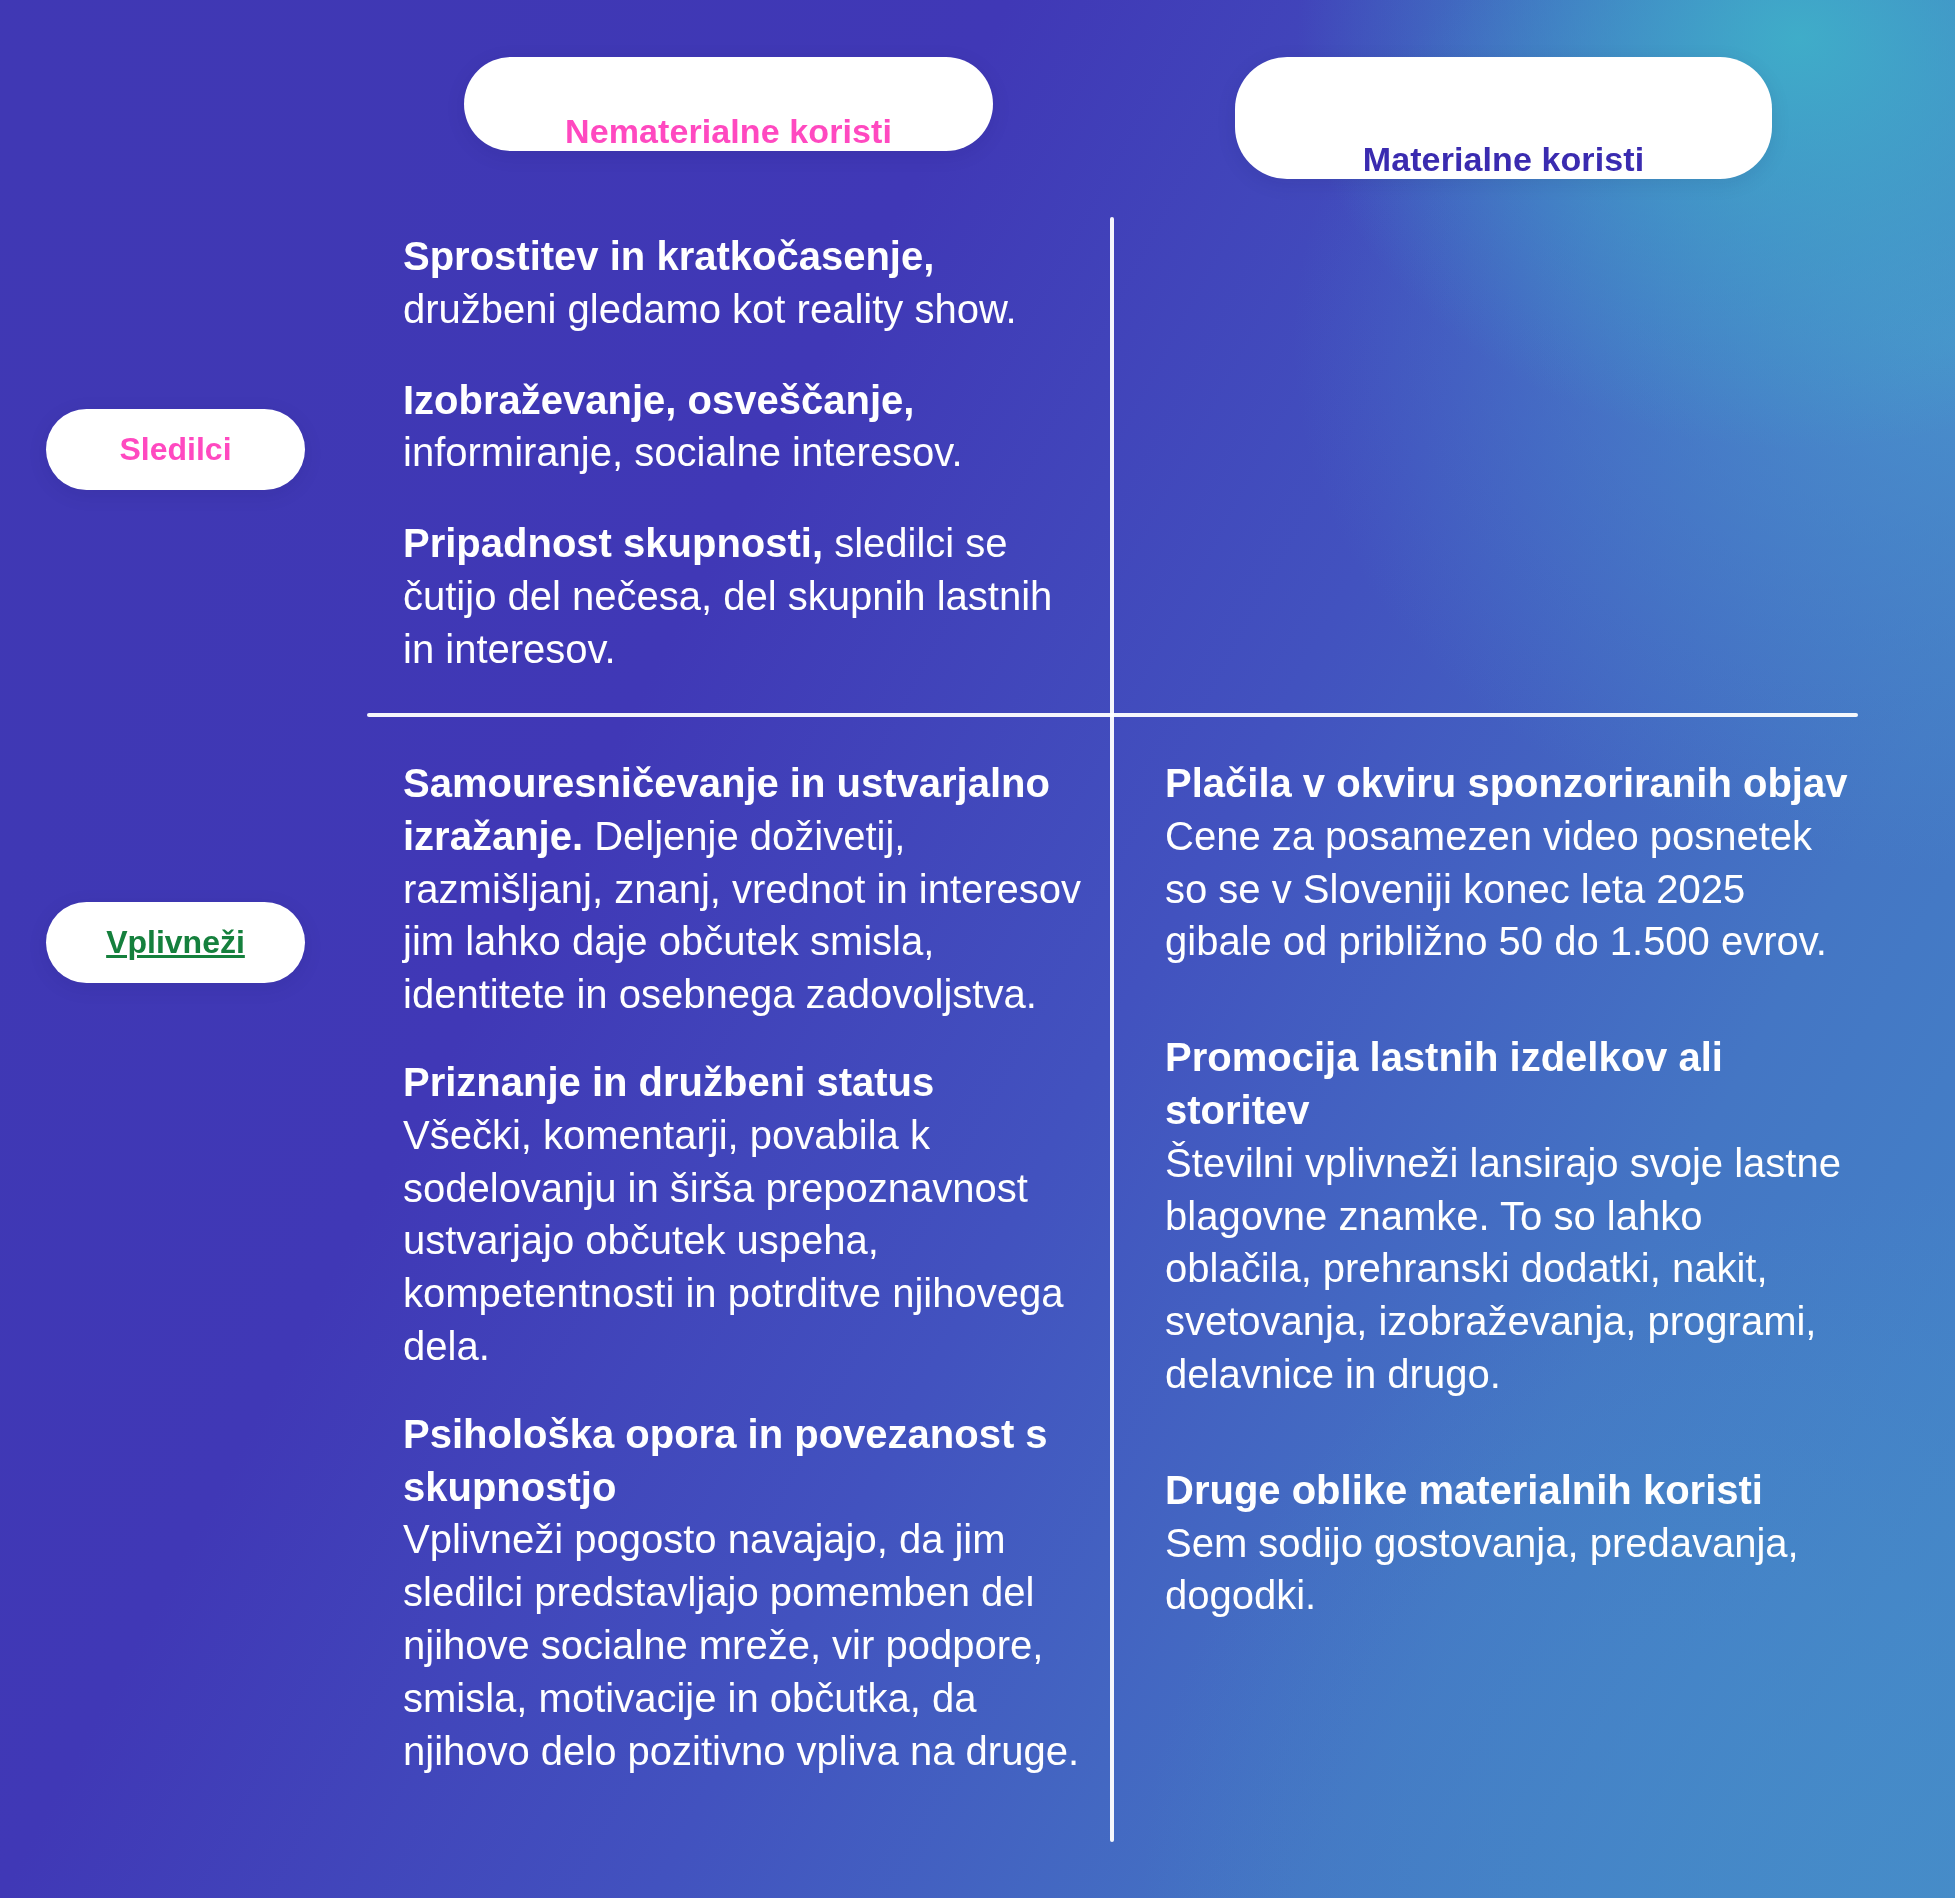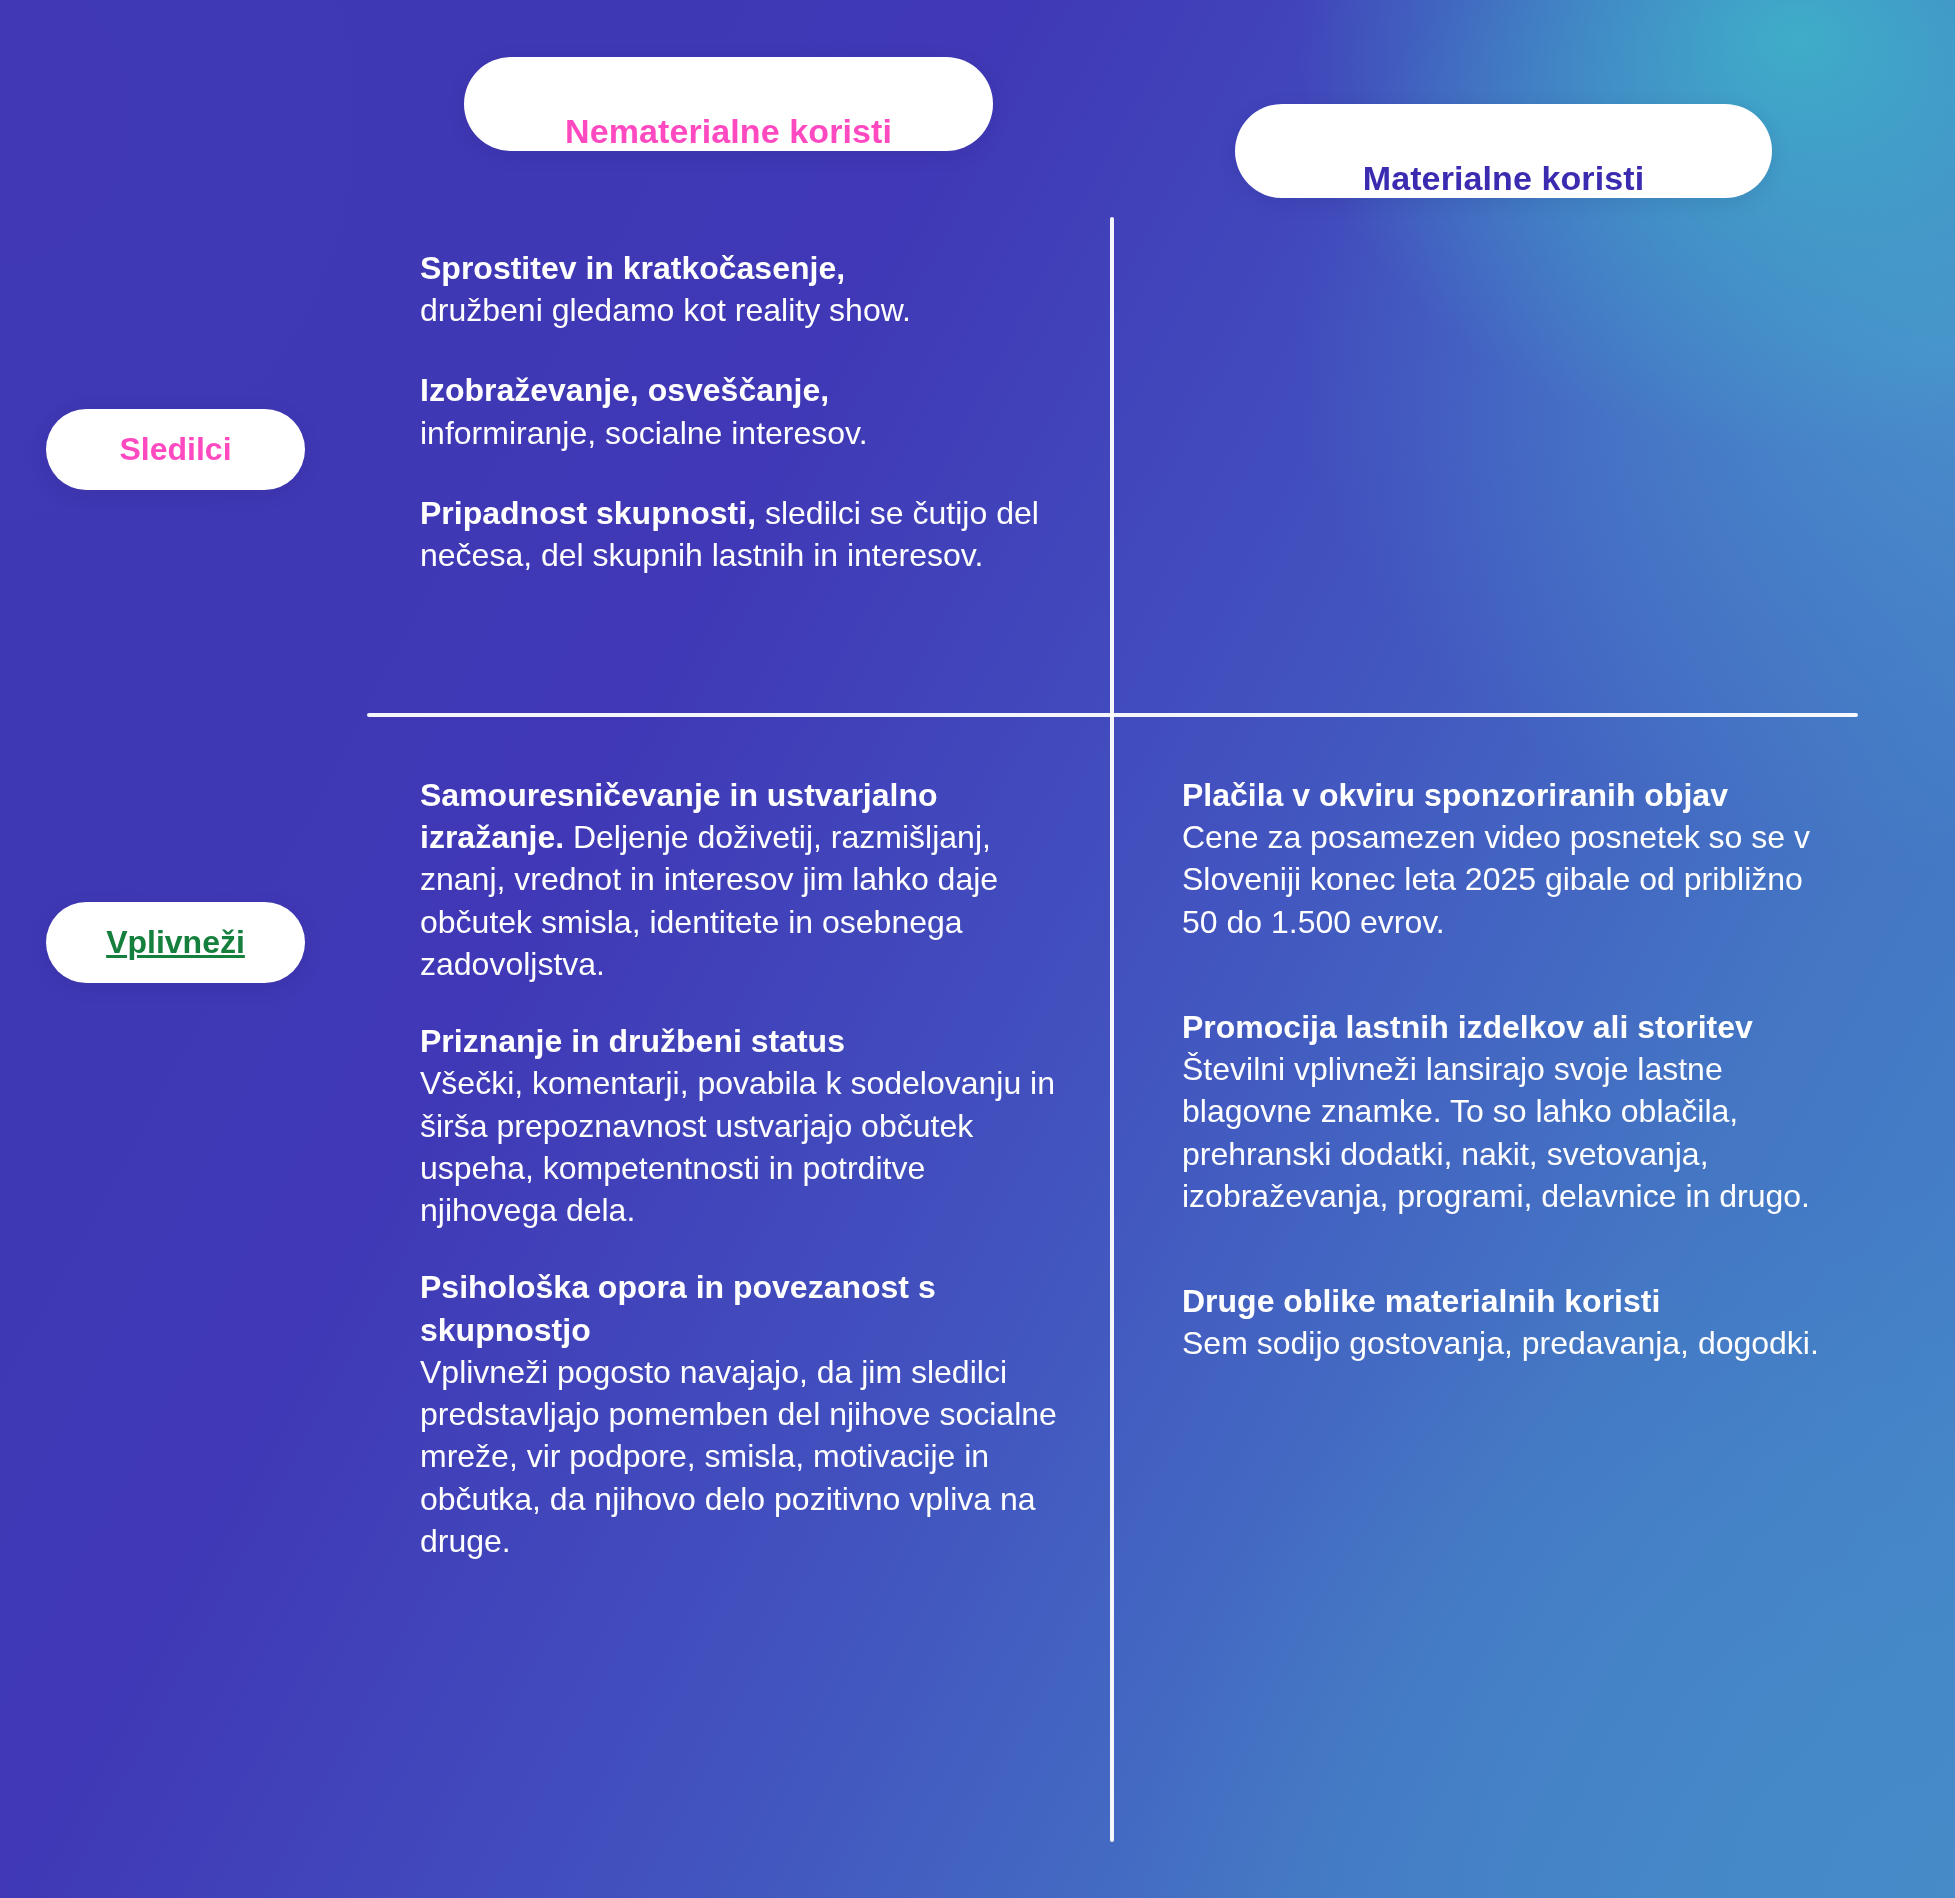--- a/index.html
+++ b/index.html
@@ -37,21 +37,21 @@
     justify-content: center;
     box-shadow: 0 4.4px 19px rgba(20,20,80,0.10);
   }
   .col-header-label {
     font-size: 34px;
     font-weight: 700;
     letter-spacing: 0.1px;
     white-space: nowrap;
   }
   #col-header-0 { left: 464px;  top: 57px; width: 529px; height: 94px; }
-  #col-header-1 { left: 1235px; top: 57px; width: 537px; height: 94px; margin-top: 47px; }
+  #col-header-1 { left: 1235px; top: 57px; width: 537px; height: 122px; }
   #col-header-0 .col-header-label { color: #ff49c0; }
   #col-header-1 .col-header-label { color: #3a2bb0; }
 
   
   .row-label {
     position: absolute;
     background: #ffffff;
     border-radius: 44px;
     display: flex;
     align-items: center;
@@ -95,22 +95,22 @@
   }
   #cell-followers-nonmaterial { left: 403px;  top: 230px;  width: 685px; }
   #cell-followers-material    { left: 1165px; top: 339px;  width: 692px; }
   #cell-influencers-nonmaterial { left: 403px;  top: 757px; width: 685px; }
   #cell-influencers-material    { left: 1165px; top: 757px; width: 692px; }
 
   .block { margin-bottom: 29.4px; }
   .block:last-child { margin-bottom: 0; }
 
   .block p {
-    margin: 17px;
-    font-size: 32px;
+    margin: 0;
+    font-size: 40px;
     line-height: 1.32;
     font-weight: 400;
     color: #ffffff;
   }
   .block p b,
   .block p .bold {
     font-weight: 700;
   }
 
   

